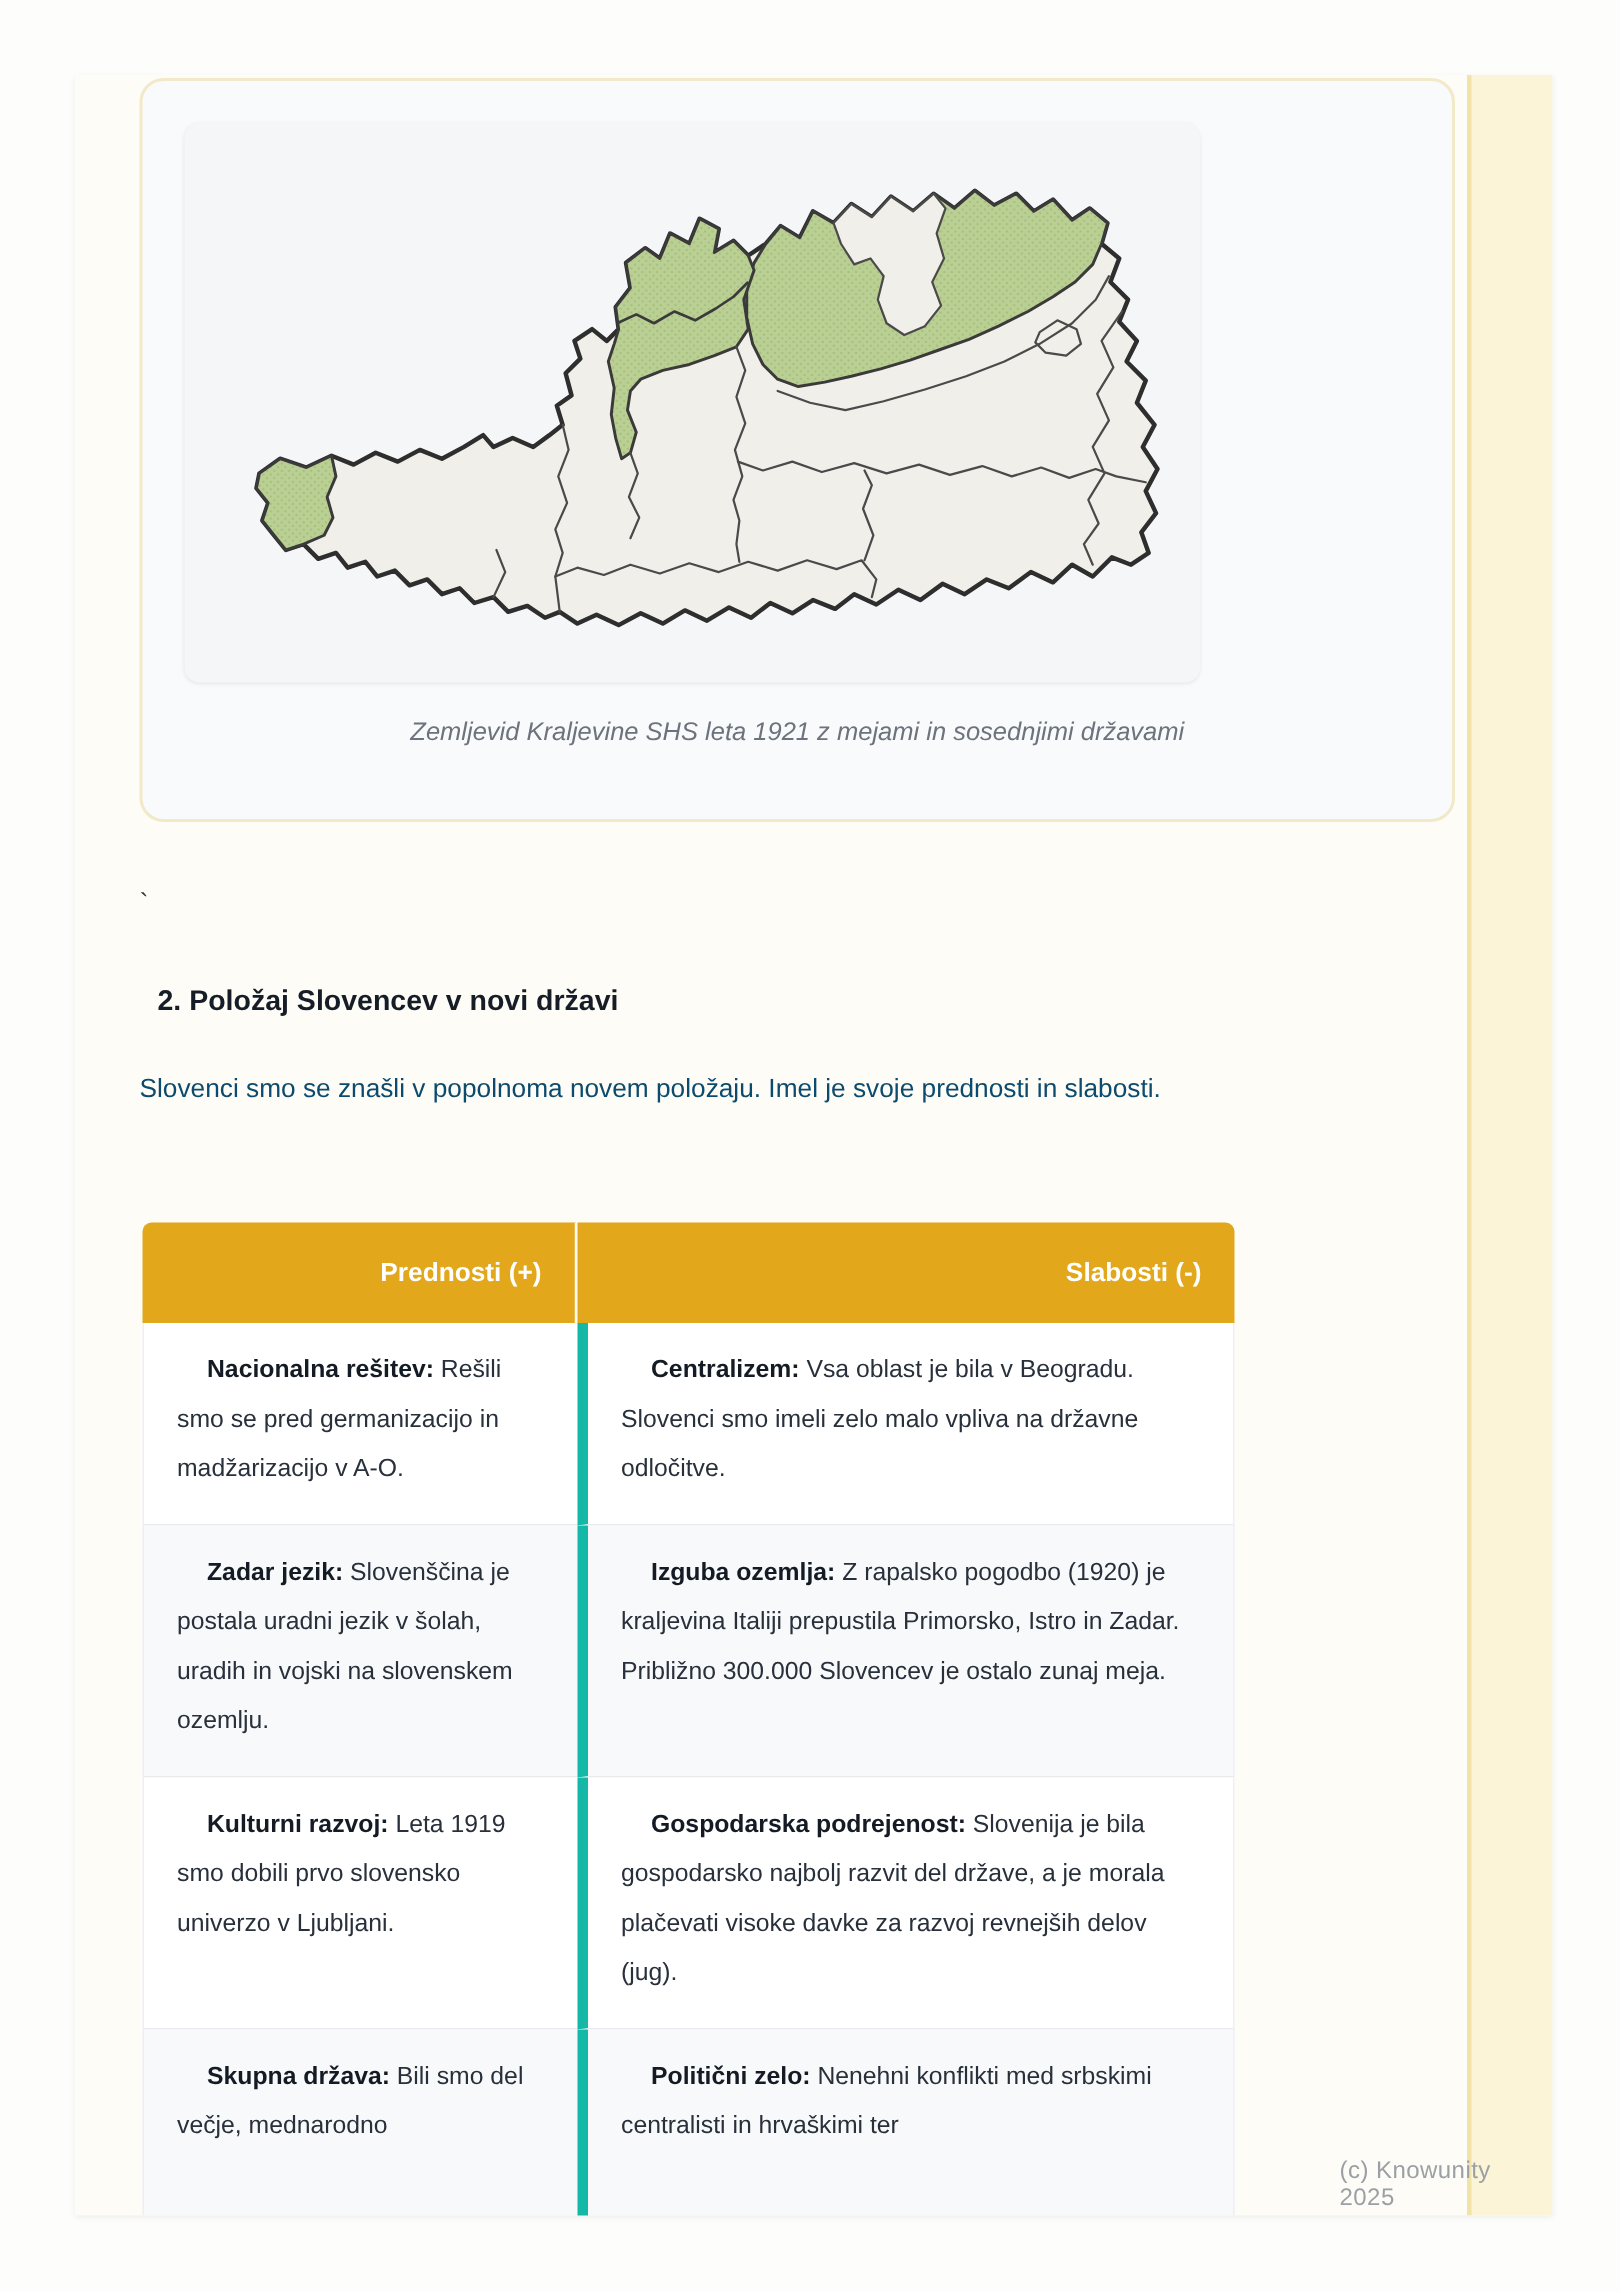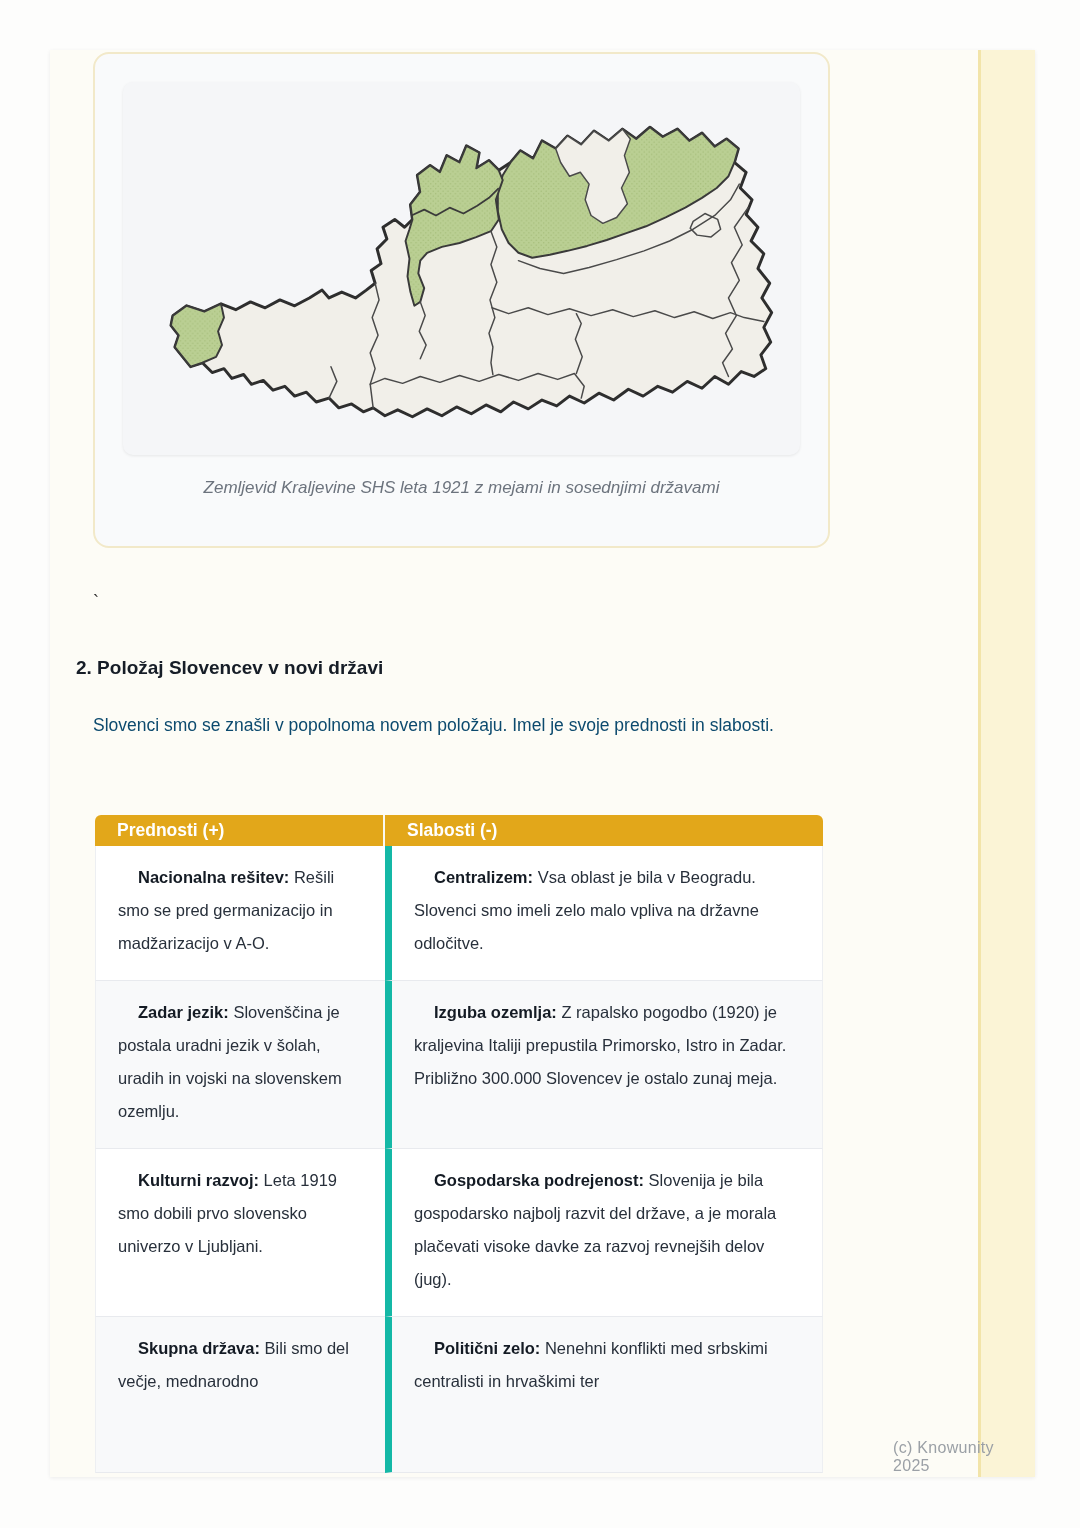--- a/index.html
+++ b/index.html
@@ -12,52 +12,52 @@
     position:absolute;left:50px;top:50px;width:985px;height:1427px;
     background:#FDFCF6;overflow:hidden;
     box-shadow:0 1px 4px rgba(0,0,0,0.07);
   }
   .page-stripe{
     position:absolute;right:0;top:0;width:54px;height:100%;
     background:#FBF4D6;border-left:3px solid #F2E4A9;
   }
   
   .figure-card{
-    position:absolute;left:43px;top:2px;width:737px;height:496px;
+    position:absolute;left:43px;top:2px;width:877px;height:496px;
     box-sizing:border-box;background:#F9FAFB;
     border:2px solid #F2E9C9;border-radius:16px;
   }
   .map-card{
     position:absolute;left:28px;top:28px;width:677px;height:373px;
     background:#F5F6F8;border-radius:10px;
     box-shadow:0 1px 3px rgba(0,0,0,0.08);
   }
   .map-card svg{display:block;border-radius:10px;}
   .figure-caption{
     position:absolute;left:0;top:424px;width:100%;
     text-align:center;font-style:italic;font-size:17px;color:#6C737D;
   }
   .stray{
     position:absolute;left:43px;top:542px;font-size:18px;color:#333;
   }
   .heading{
-    position:absolute;left:26px;top:607px;margin:0;
+    position:absolute;left:55px;top:607px;margin:0;
     font-size:19px;font-weight:700;color:#161D27;
   }
   .intro{
     position:absolute;left:43px;top:659px;width:737px;margin:0;
     font-size:17.5px;line-height:32px;color:#0c4a6e;
   }
   
   .tbl-wrap{position:absolute;left:45px;top:765px;width:728px;}
   table{border-collapse:separate;border-spacing:0;width:728px;table-layout:fixed;}
   col.c1{width:290px;} col.c2{width:438px;}
   th{
-    background:#E2A71A;color:#FFFFFF;text-align:left;
-    font-size:17.5px;font-weight:600;padding:5px 22px;
+    background:#E2A71A;color:#FFFFFF;text-align:right;
+    font-size:17.5px;font-weight:600;padding:23px 22px;
   }
   th.first{border-radius:6px 0 0 0;border-right:2px solid #FAF9F2;}
   th.last{border-radius:0 6px 0 0;}
   td{
     background:#FFFFFF;vertical-align:top;
     font-size:16.5px;line-height:33px;color:#28303B;
     padding:15px 20px 20px 22px;
     border-bottom:1px solid #E8EAEE;
   }
   td.first{border-left:1px solid #EDEFF2;}

